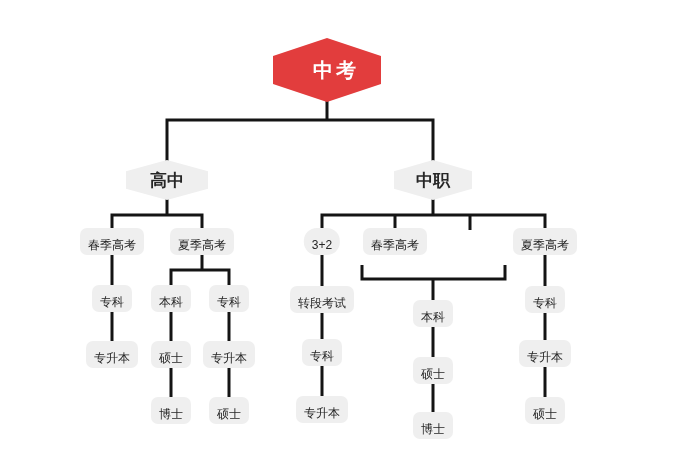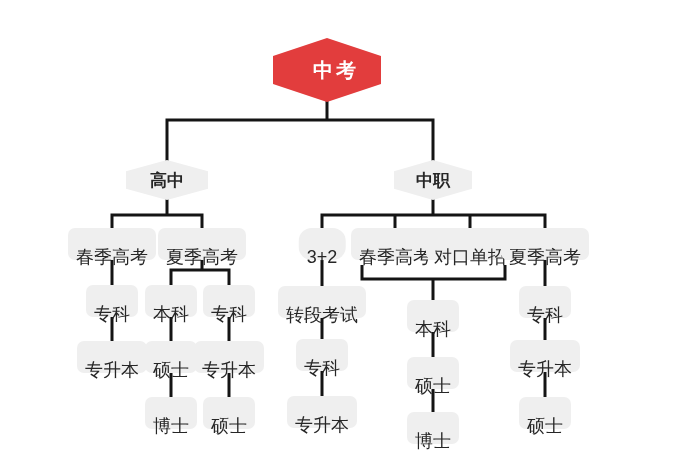--- a/index.html
+++ b/index.html
@@ -10,21 +10,21 @@
     font-family:"Liberation Sans","DejaVu Sans",sans-serif;
     overflow:hidden;
   }
   #wires{position:absolute;left:0;top:0;width:684px;height:474px;}
   .connector{fill:none;stroke:var(--c-line,#141414);stroke-width:3;}
   .node{
     position:absolute;transform:translateX(-50%);
     background:var(--c-node_bg,#efefef);
     color:var(--c-node_text,#262626);
     border-radius:7px;height:27px;line-height:27px;
-    padding:16px 8px;font-size:18px;font-weight:500;
+    padding:4px 8px;font-size:12px;font-weight:500;
     white-space:nowrap;text-align:right;box-sizing:border-box;
   }
   .hex{
     position:absolute;transform:translateX(-50%);
     display:flex;align-items:center;justify-content:center;
     clip-path:polygon(50% 0%,100% 28%,100% 72%,50% 100%,0% 72%,0% 28%);
     background:var(--c-node_bg,#efefef);
     color:var(--c-node_text,#262626);
     white-space:nowrap;box-sizing:border-box;
   }
@@ -68,21 +68,20 @@
   <div class="node" style="left:112px;top:341px;">专升本</div>
   <div class="node" style="left:171px;top:285px;">本科</div>
   <div class="node" style="left:171px;top:341px;">硕士</div>
   <div class="node" style="left:171px;top:397px;">博士</div>
   <div class="node" style="left:229px;top:285px;">专科</div>
   <div class="node" style="left:229px;top:341px;">专升本</div>
   <div class="node" style="left:229px;top:397px;">硕士</div>
 
   <div class="node" style="left:322px;top:228px;border-radius:13px;">3+2</div>
   <div class="node" style="left:395px;top:228px;">春季高考</div>
-  <div class="node" style="left:470px;top:228px;">对口单招</div>
   <div class="node" style="left:545px;top:228px;">夏季高考</div>
 
   <div class="node" style="left:322px;top:286px;">转段考试</div>
   <div class="node" style="left:322px;top:339px;">专科</div>
   <div class="node" style="left:322px;top:396px;">专升本</div>
 
   <div class="node" style="left:433px;top:300px;">本科</div>
   <div class="node" style="left:433px;top:357px;">硕士</div>
   <div class="node" style="left:433px;top:412px;">博士</div>
 

